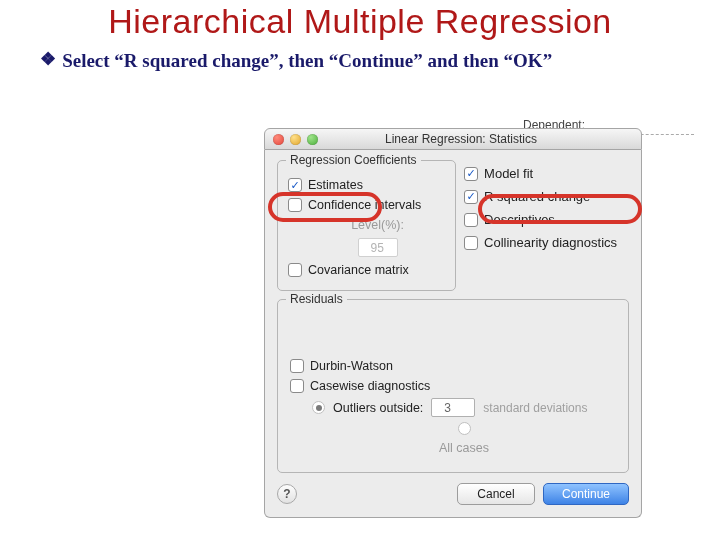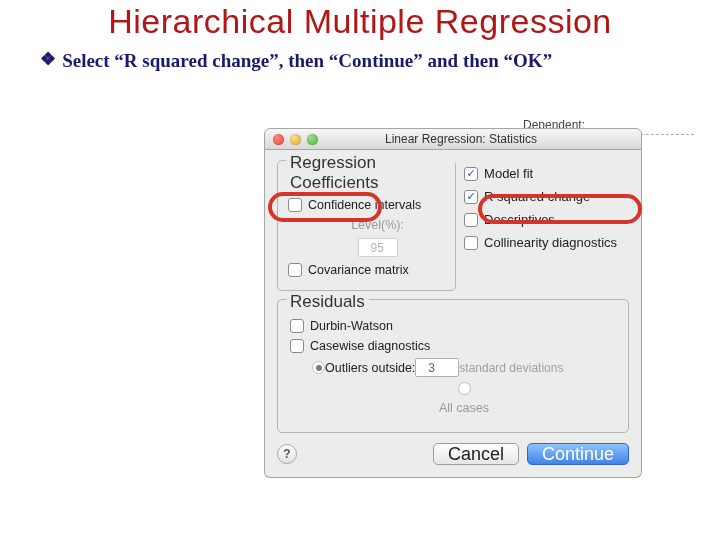--- a/index.html
+++ b/index.html
@@ -80,21 +80,21 @@
     border-radius: 5px;
     padding: 14px 10px 10px;
     position: relative;
     background: #ececec;
     flex: 1;
     font-size: 12.5px;
   }
   .group-title {
     position: absolute; top: -8px; left: 8px;
     background: #ececec; padding: 0 4px;
-    font-size: 17px; color: #333;
+    font-size: 12px; color: #333;
   }
   .opt-row {
     display: flex; align-items: center;
     gap: 6px;
     padding: 3px 0;
     color: #222;
   }
   .opt-row.dim { color: #9a9a9a; }
   .sub { padding-left: 22px; flex-direction: column; }
   .chk {
@@ -127,41 +127,41 @@
     border-radius: 2px;
     font-size: 12px;
     padding: 0 12px;
     color: #666;
     display: inline-flex; align-items: center;
   }
   .txt-field.dim { color: #b4b4b4; border-color: #d0d0d0; }
   .col-right { flex: 1.05; padding-top: 2px; }
   .col-right .opt-row { padding: 4px 0; }
   .residual-group { margin-top: 8px; }
-  .residual-inner { padding: 2px 2px 4px; }
-  .outlier-row { display:flex; align-items:center; gap:0; padding-left:22px; padding-top:2px; padding-bottom:2px; }
+  .residual-inner { padding: 2px 2px 4px; margin-top: 40px; }
+  .outlier-row { display:flex; align-items:center; gap:8px; padding-left:22px; padding-top:2px; padding-bottom:2px; }
   .std-dev { color: #a0a0a0; font-size: 12px; }
   .footer {
     display: flex; align-items: center;
     margin-top: 10px;
     gap: 8px;
   }
   .help {
     width: 20px; height: 20px; border-radius: 50%;
     border: 1px solid #a8a8a8;
     background: linear-gradient(#fdfdfd,#e2e2e2);
     display: flex; align-items:center; justify-content:center;
     color: #555; font-size: 12px; font-weight: 700;
   }
   .footer-spacer { flex: 1; }
   .btn {
     height: 22px; min-width: 78px;
     border-radius: 5px;
     padding: 0 14px;
-    font-size: 18px;
+    font-size: 12px;
     display: inline-flex; align-items:center; justify-content:center;
     border: 1px solid #9c9c9c;
     background: linear-gradient(#ffffff,#e6e6e6);
     color: #222;
     text-align: center;
   }
   .btn.primary {
     background: linear-gradient(#8fc3ff,#3e83e6);
     border-color: #2f67c2;
     color: #fff;

